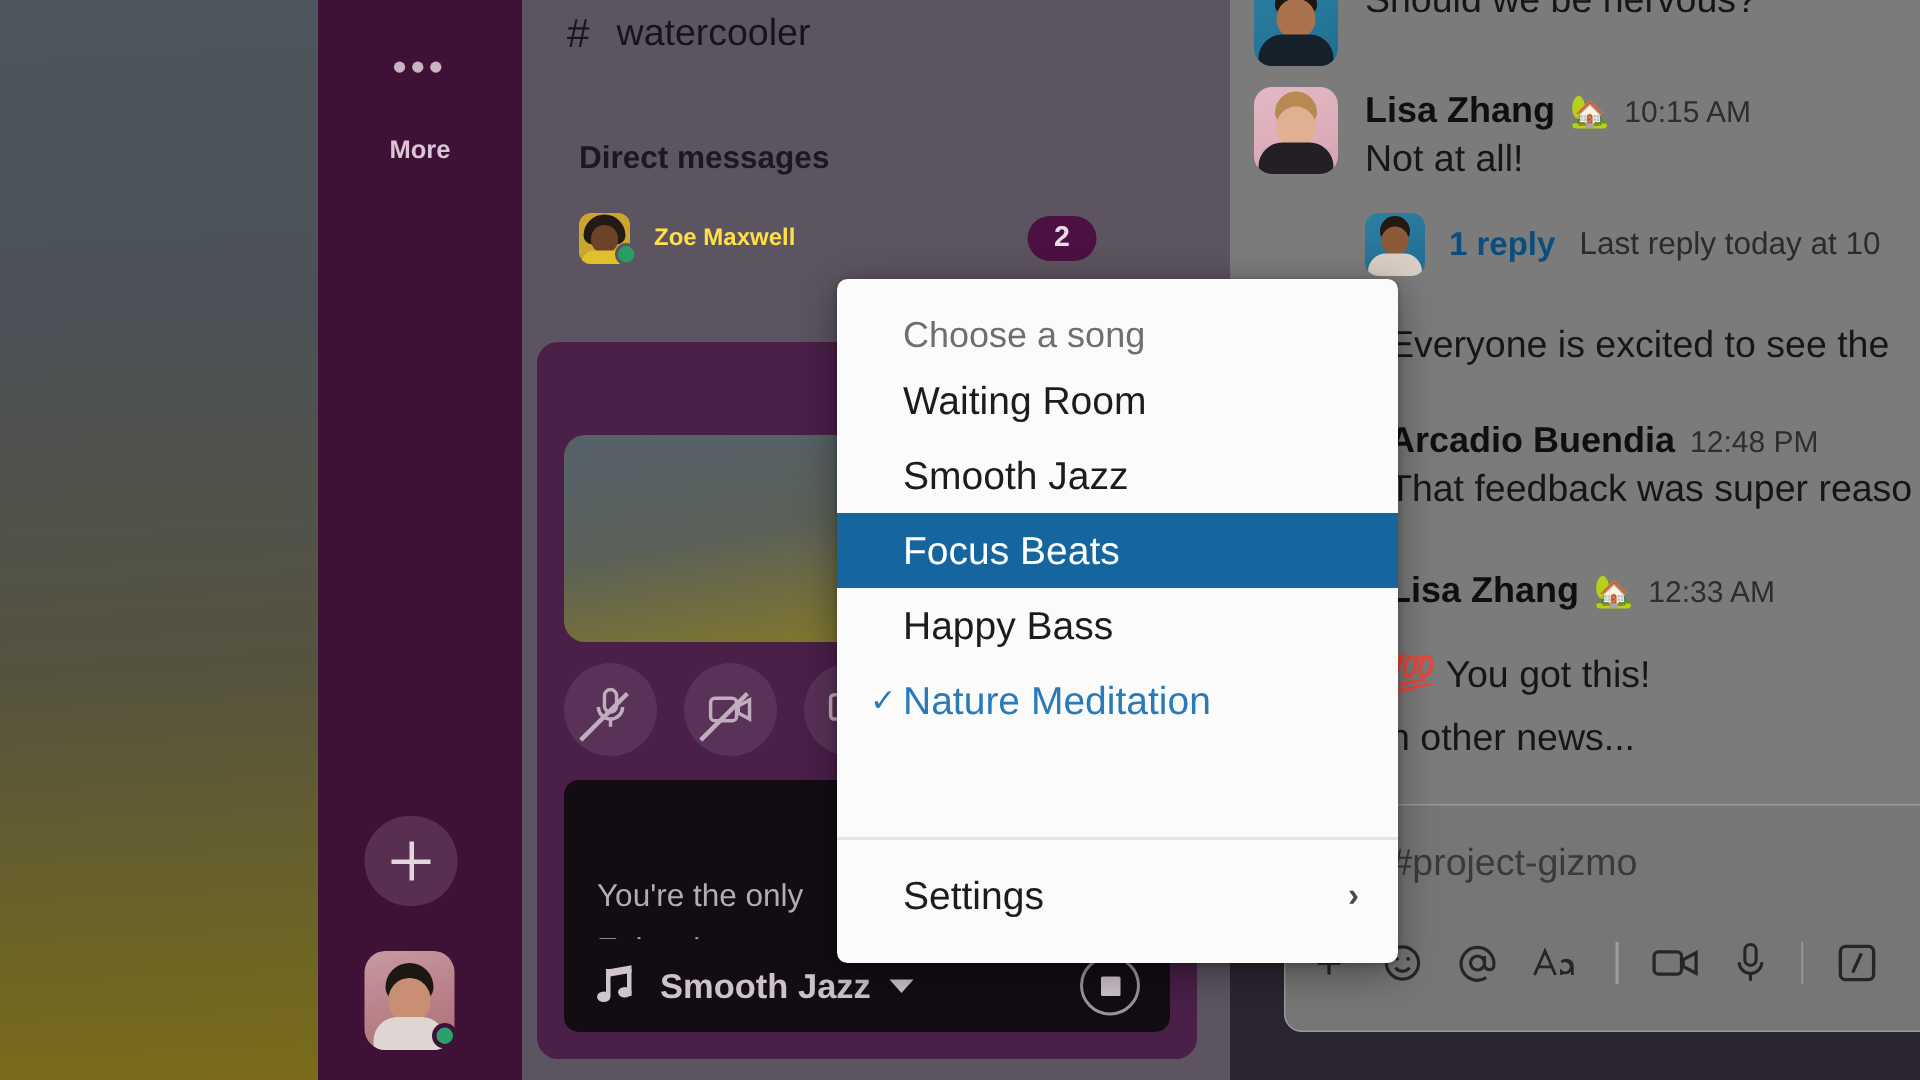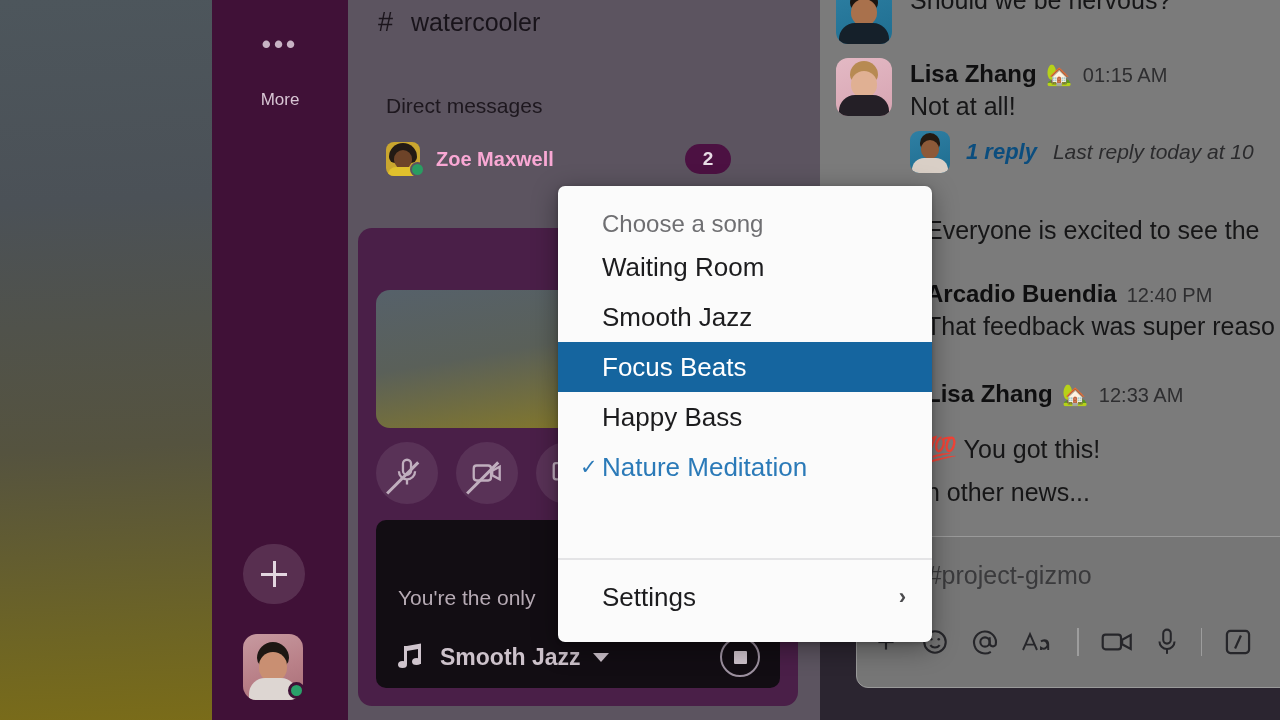--- a/index.html
+++ b/index.html
@@ -22,21 +22,21 @@
     position: absolute; left: 212px; top: 0; width: 136px; height: 720px;
     background: #401137;
   }
   .rail-dots {
     position: absolute; left: 0; right: 0; top: 38px;
     text-align: center; color: #c8b3c4; font-size: 26px; letter-spacing: 3px;
     line-height: 12px; font-weight: 700;
   }
   .rail-more {
     position: absolute; left: 0; right: 0; top: 90px; text-align: center;
-    color: #d8c6d4; font-size: 17px; font-weight: 400;
+    color: #d8c6d4; font-size: 17px; font-weight: 700;
   }
   .rail-plus {
     position: absolute; left: 243px; top: 544px; width: 62px; height: 60px;
     border-radius: 30px; background: rgba(255,255,255,0.13);
   }
   .rail-plus::before, .rail-plus::after {
     content: ""; position: absolute; background: #e3d6e0;
   }
   .rail-plus::before { left: 18px; top: 29px; width: 26px; height: 2.5px; }
   .rail-plus::after  { left: 30px; top: 17px; width: 2.5px; height: 26px; }
@@ -68,21 +68,21 @@
     background: #5c5460;
   }
   .chan-row {
     position: absolute; left: 30px; top: 0px; height: 44px;
     display: flex; align-items: center; gap: 18px;
     color: #18131a; font-size: 25px;
   }
   .chan-hash { color: #1b151c; font-weight: 400; font-size: 27px; }
   .dm-header {
     position: absolute; left: 38px; top: 94px;
-    color: #1d171e; font-size: 21px; font-weight: 400;
+    color: #1d171e; font-size: 21px; font-weight: 700;
   }
   .dm-row {
     position: absolute; left: 38px; top: 138px; width: 412px; height: 42px;
     display: flex; align-items: center;
   }
   .dm-avatar {
     position: relative; width: 34px; height: 34px; border-radius: 8px;
     overflow: hidden; background: #caa62f; flex: none;
   }
   .dm-avatar .hair {
@@ -95,21 +95,21 @@
   }
   .dm-avatar .shirt {
     position: absolute; left: 2px; top: 25px; width: 30px; height: 12px;
     border-radius: 8px 8px 0 0; background: #e0c02c;
   }
   .dm-dot {
     position: absolute; left: 62px; top: 162px; width: 15px; height: 15px;
     border-radius: 50%; background: #2a9d62; border: 2.5px solid #5c5460;
   }
   .dm-name {
-    margin-left: 16px; color: #f9a8d4; font-size: 20px; font-weight: 700;
+    margin-left: 16px; color: #fde047; font-size: 16px; font-weight: 700;
   }
   .dm-badge {
     position: absolute; left: 337px; top: 144px;
     min-width: 46px; height: 30px; padding: 0 12px;
     border-radius: 15px; background: #4c1142;
     color: #e8dde6; font-size: 19px; font-weight: 700;
     display: flex; align-items: center; justify-content: center;
   }
 
   
@@ -421,43 +421,43 @@
 
     <div class="msg" style="top:58px;">
       <div class="msg-avatar av-b">
         <div class="head"></div>
           <div class="face"></div>
           <div class="body"></div>
       </div>
       <div class="msg-head">
         <span class="msg-author">Lisa Zhang</span>
         <span class="msg-emoji">🏡</span>
-        <span class="msg-time">01:15 AM</span>
+        <span class="msg-time">10:15 AM</span>
       </div>
       <div class="msg-text">Not at all!</div>
     </div>
 
-    <div class="reply-row" style="top:131px;font-style:italic;">
+    <div class="reply-row" style="top:142px;">
       <span class="reply-av">
         <span class="head"></span>
           <span class="face"></span>
           <span class="body"></span>
       </span>
       <span class="reply-count">1 reply</span>
       <span class="reply-meta">Last reply today at 10</span>
     </div>
 
     <div class="msg" style="top:216px;">
       <div class="msg-text standalone" style="left:90px;">Everyone is excited to see the</div>
     </div>
 
     <div class="msg" style="top:278px;">
       <div class="msg-head" style="left:90px;">
         <span class="msg-author">Arcadio Buendia</span>
-        <span class="msg-time">12:40 PM</span>
+        <span class="msg-time">12:48 PM</span>
       </div>
       <div class="msg-text" style="left:90px;">That feedback was super reaso</div>
     </div>
 
     <div class="msg" style="top:378px;">
       <div class="msg-head" style="left:90px;">
         <span class="msg-author">Lisa Zhang</span>
         <span class="msg-emoji">🏡</span>
         <span class="msg-time">12:33 AM</span>
       </div>

